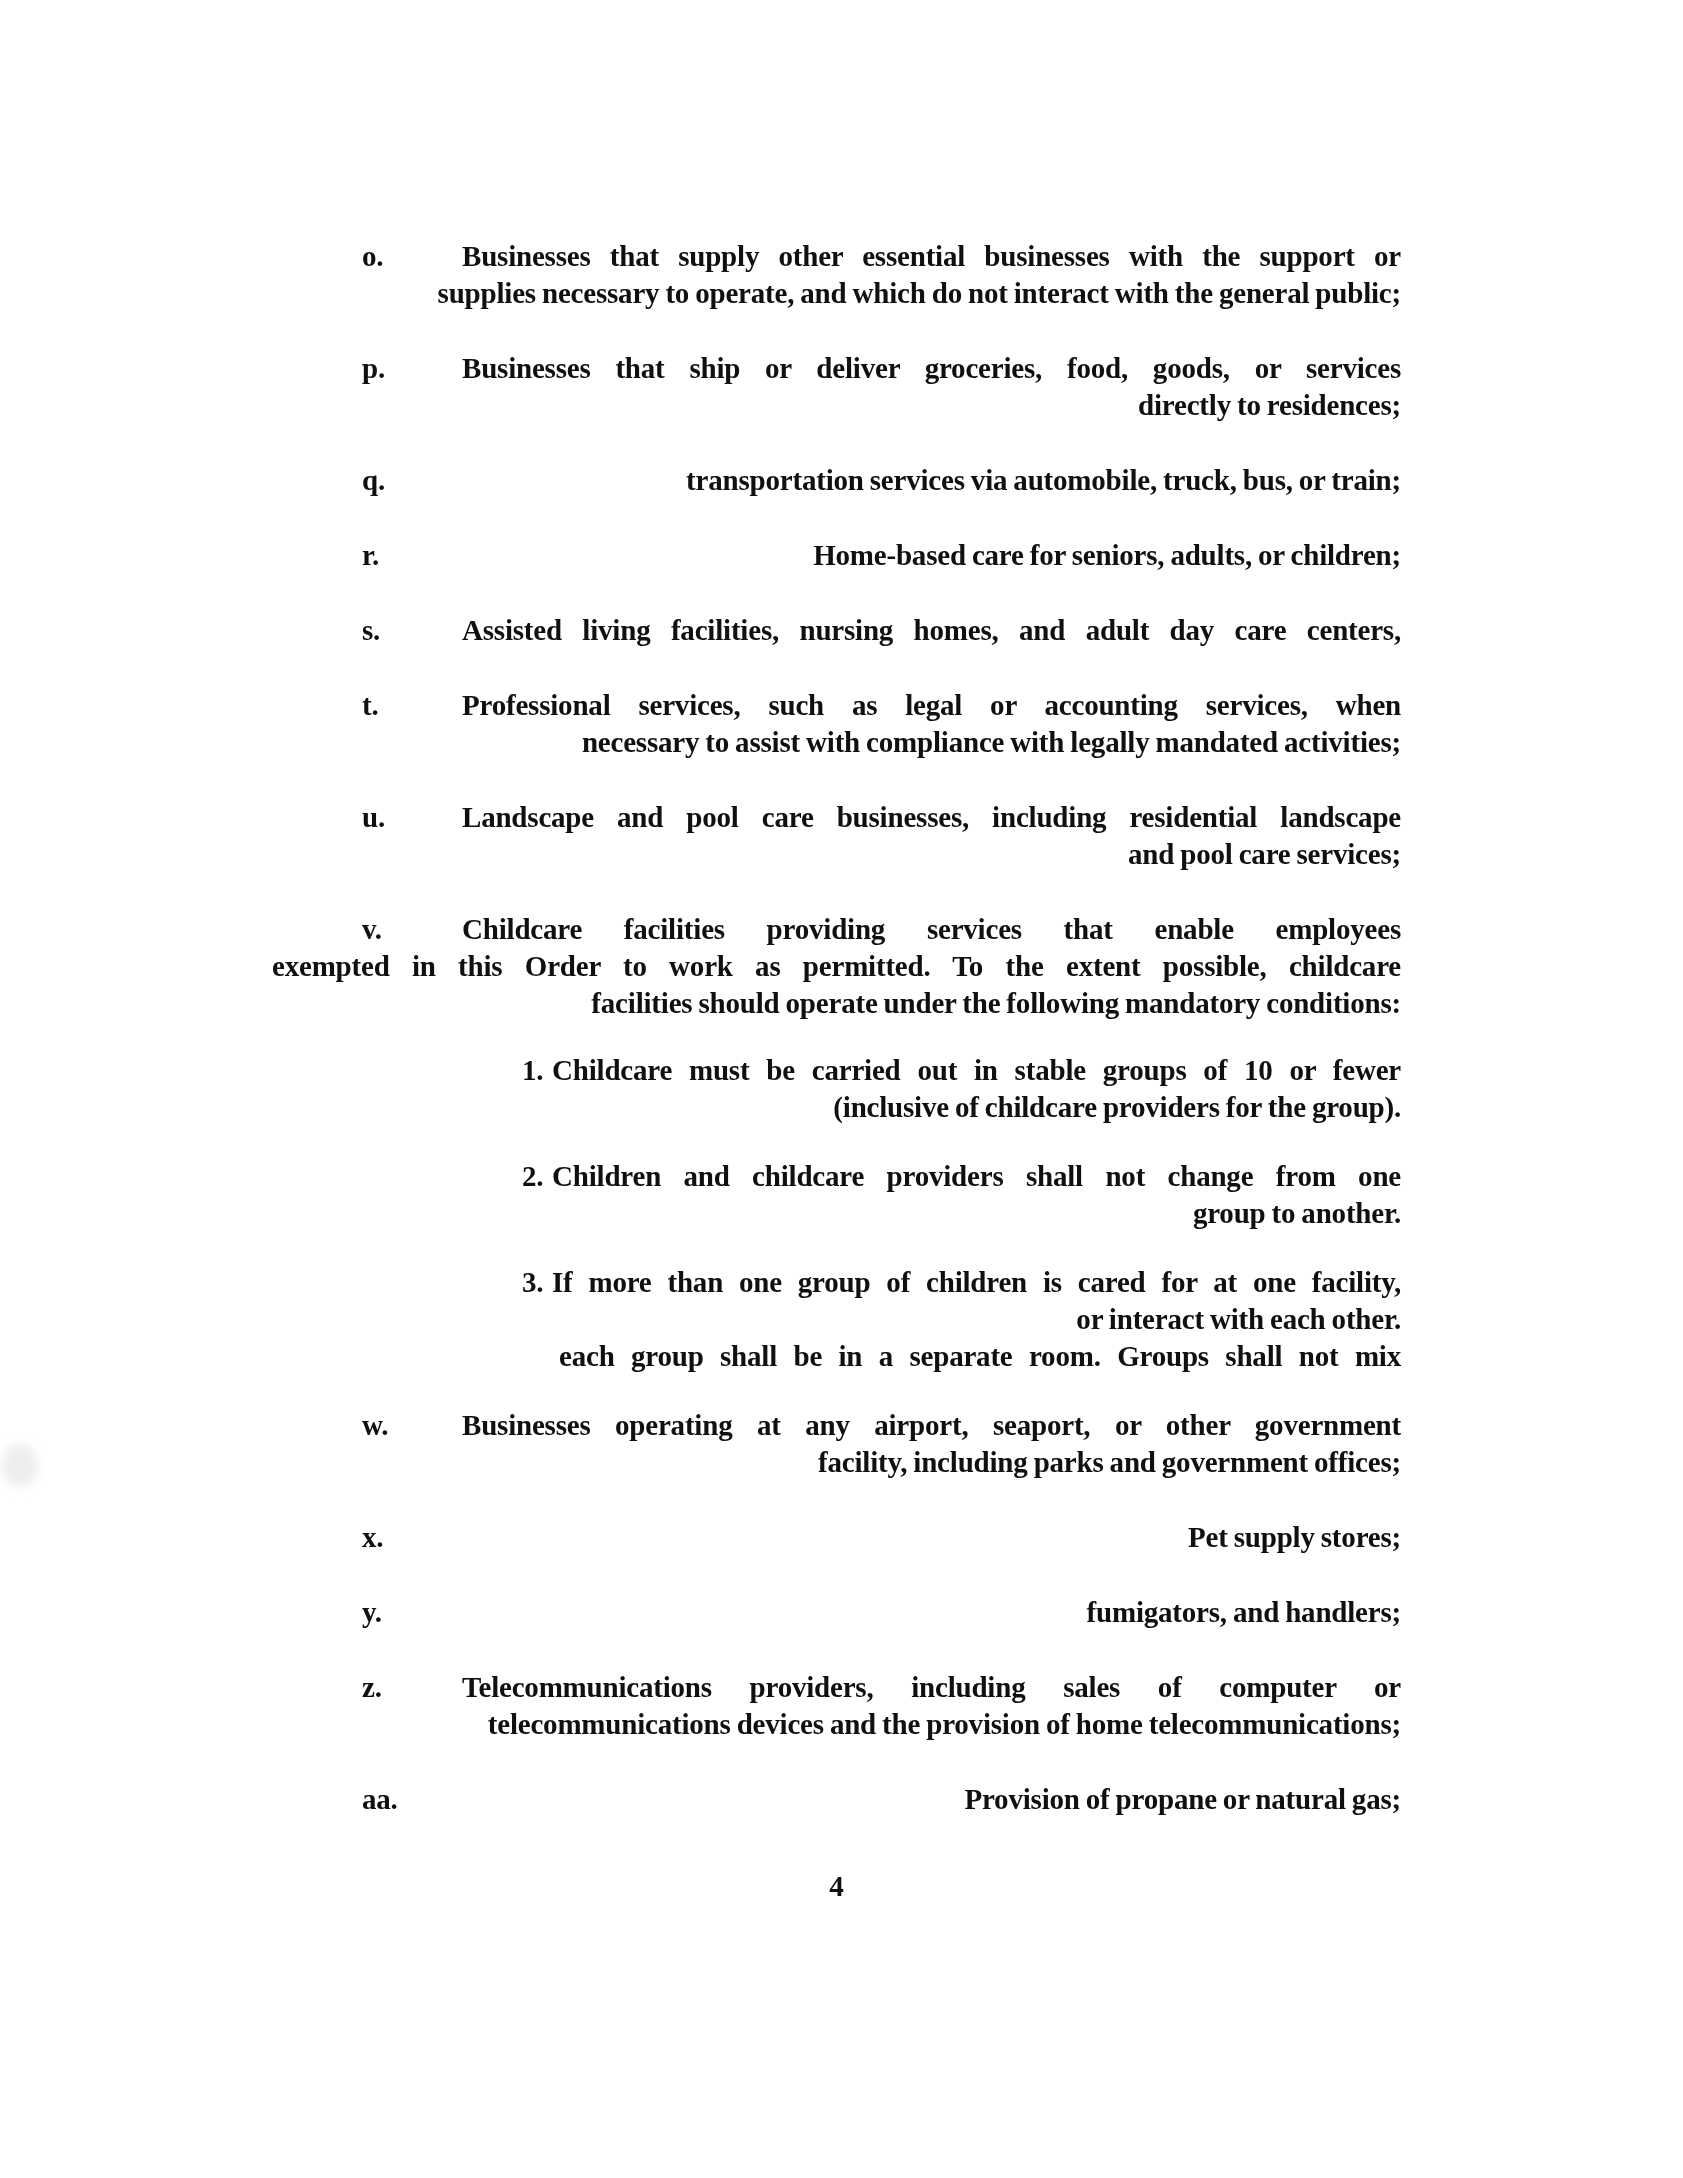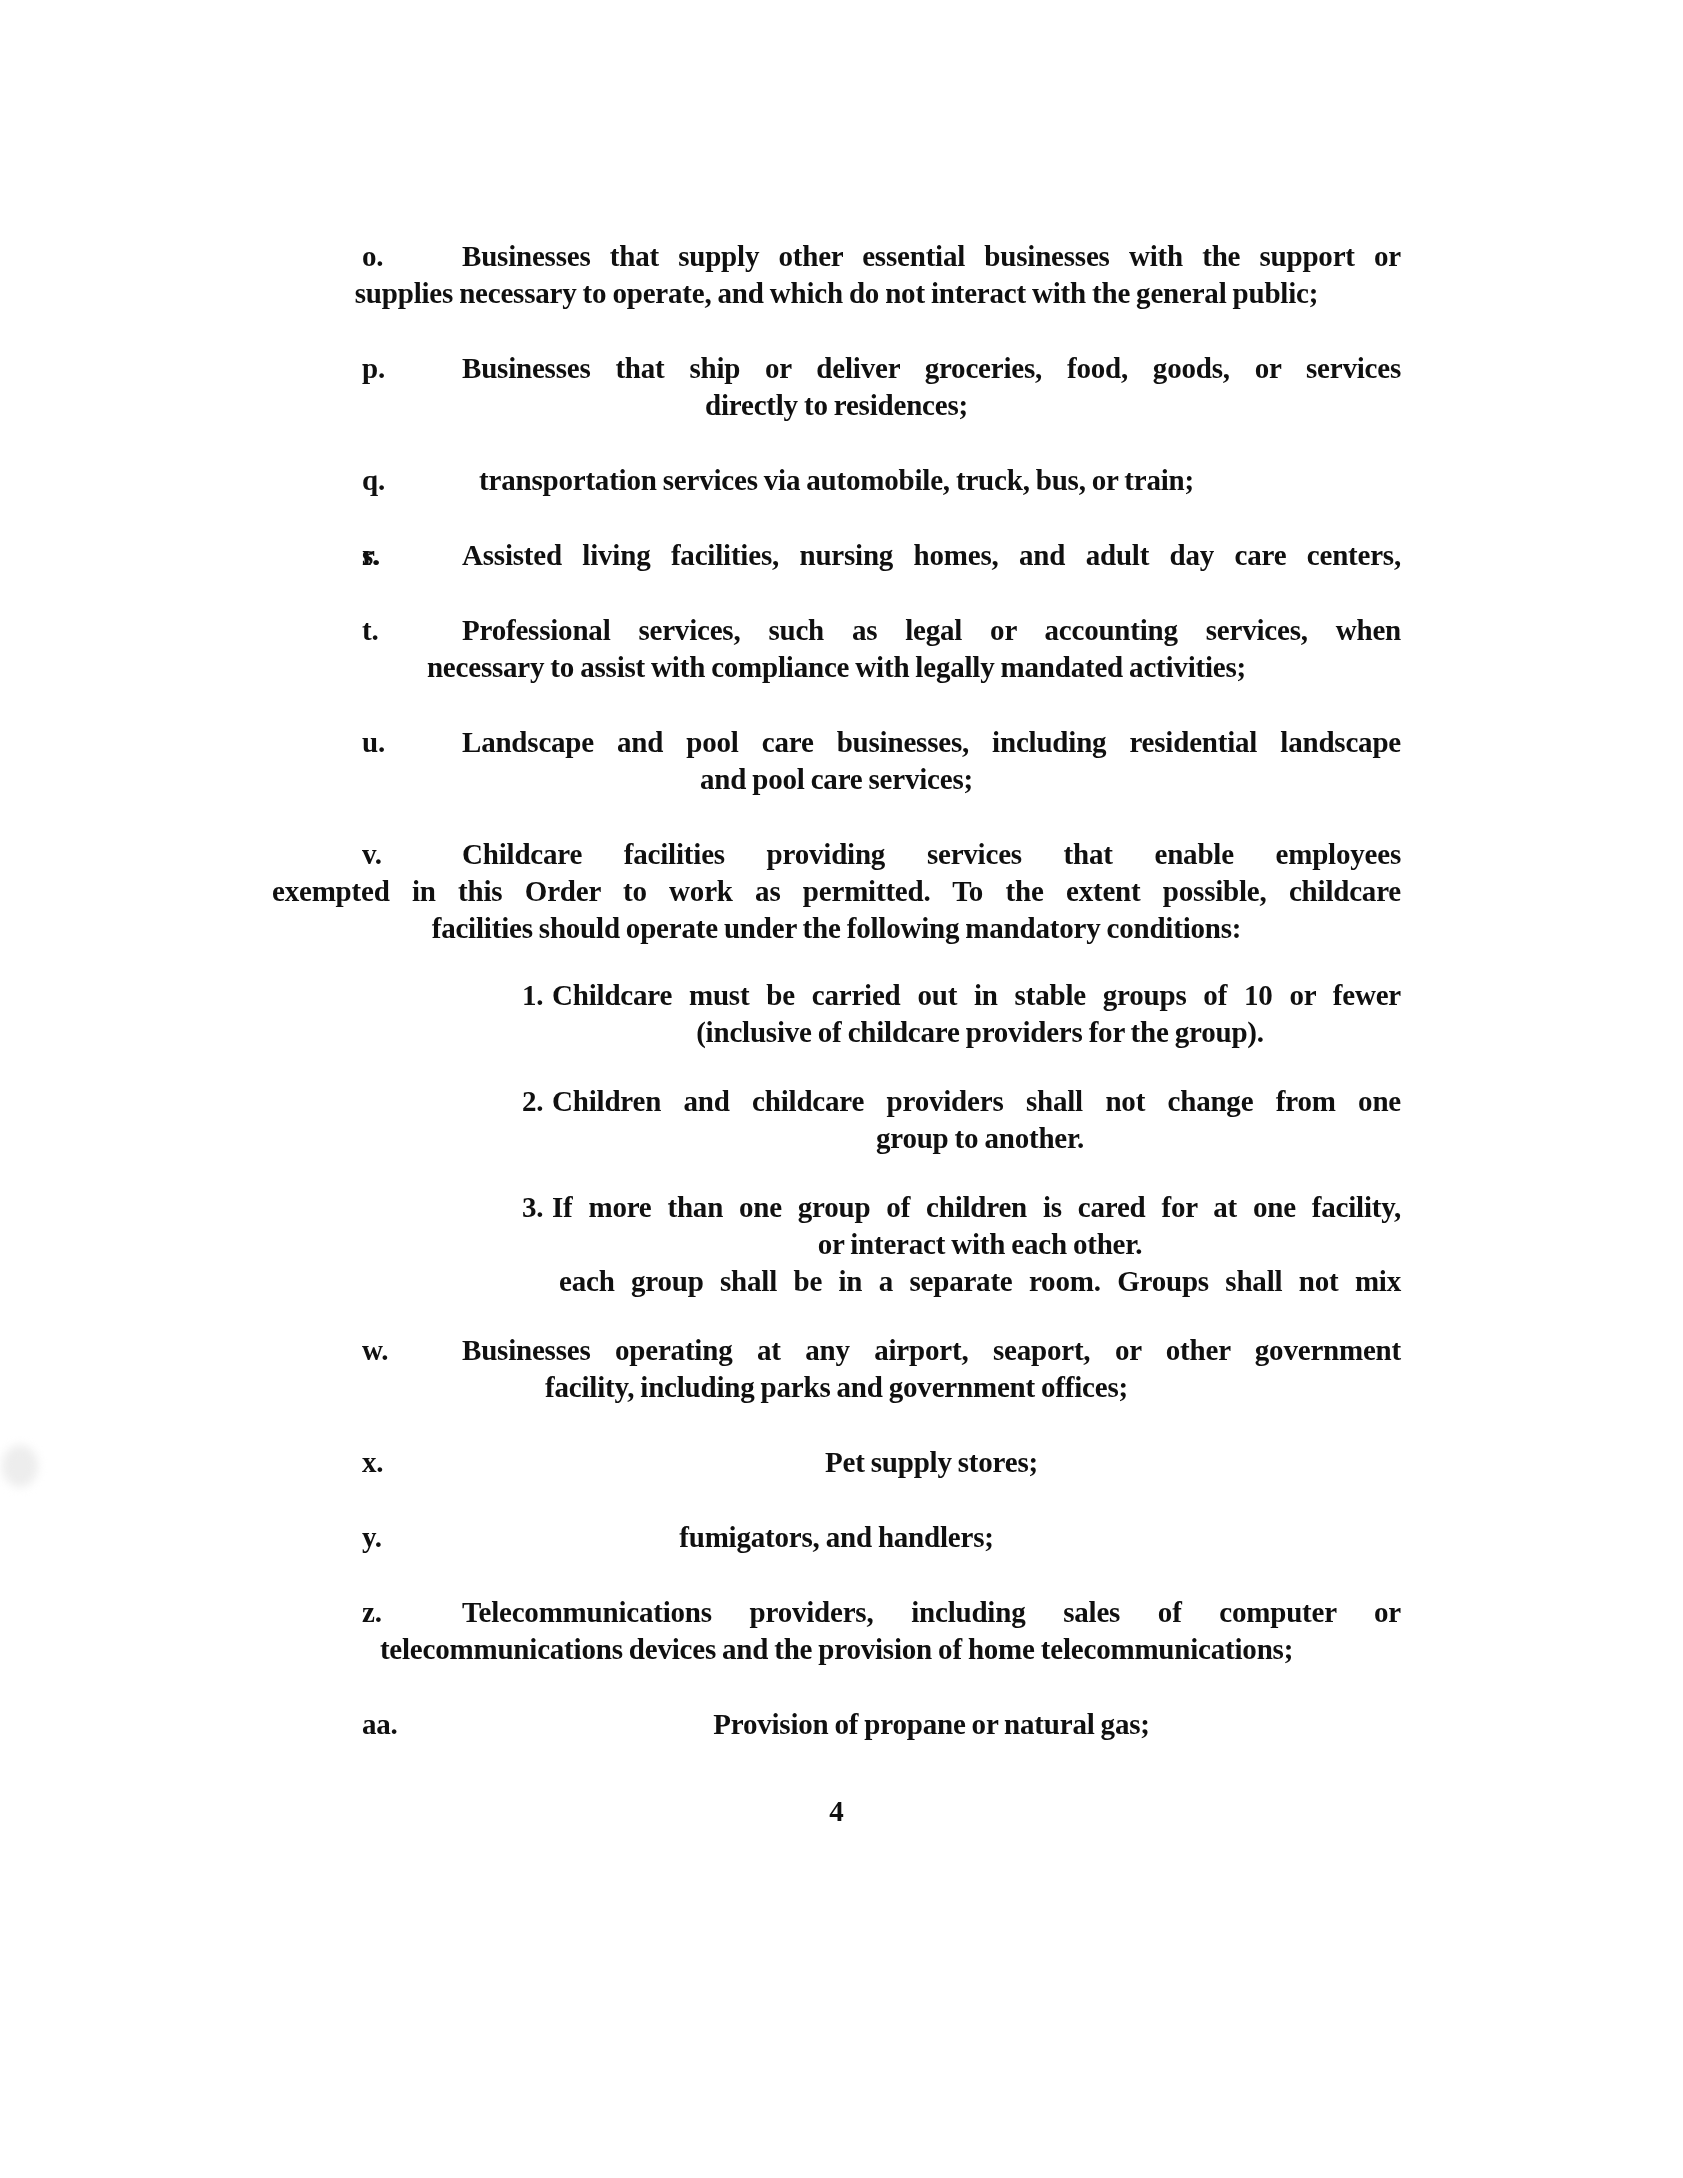--- a/index.html
+++ b/index.html
@@ -39,21 +39,21 @@
     top: 238px;
     width: 1129px;
     font-size: 29px;
     line-height: 37px;
     letter-spacing: -0.2px;
     word-spacing: -1px;
   }
   .para { position: relative; margin-bottom: 38px; }
   .para.number { margin-bottom: 32px; }
   .para.letter:has(+ .para.number) { margin-bottom: 30px; }
-  .line { white-space: nowrap; text-align: center; }
+  .line { white-space: nowrap; text-align: right; }
   .line.just { text-align: justify; text-align-last: justify; }
   .letter > .first { padding-left: 190px; }
   .letter > .line .label { position: absolute; left: 90px; top: 0; }
   .number > .first { padding-left: 280px; }
   .number > .line .label { position: absolute; left: 250px; top: 0; }
   .number > .cont { padding-left: 287px; }
   .footer {
     margin-top: 50px;
     text-align: center;
     text-align-last: center;
@@ -72,21 +72,21 @@
         </div>
         <div class="para letter">
           <div class="line first just"><span class="label">p.</span><span class="text">Businesses that ship or deliver groceries, food, goods, or services</span></div>
           <div class="line cont last">directly to residences;</div>
         </div>
         <div class="para letter">
           <div class="line first just"><span class="label">q.</span></div>
           <div class="line cont last">transportation services via automobile, truck, bus, or train;</div>
         </div>
         <div class="para letter">
-          <div class="line first last"><span class="label">r.</span></div>
+          <div class="line first last"><span class="label">r.</span><span class="text">Home-based care for seniors, adults, or children;</span></div>
         </div>
         <div class="para letter">
           <div class="line first just"><span class="label">s.</span><span class="text">Assisted living facilities, nursing homes, and adult day care centers,</span></div>
         </div>
         <div class="para letter">
           <div class="line first just"><span class="label">t.</span><span class="text">Professional services, such as legal or accounting services, when</span></div>
           <div class="line cont last">necessary to assist with compliance with legally mandated activities;</div>
         </div>
         <div class="para letter">
           <div class="line first just"><span class="label">u.</span><span class="text">Landscape and pool care businesses, including residential landscape</span></div>

